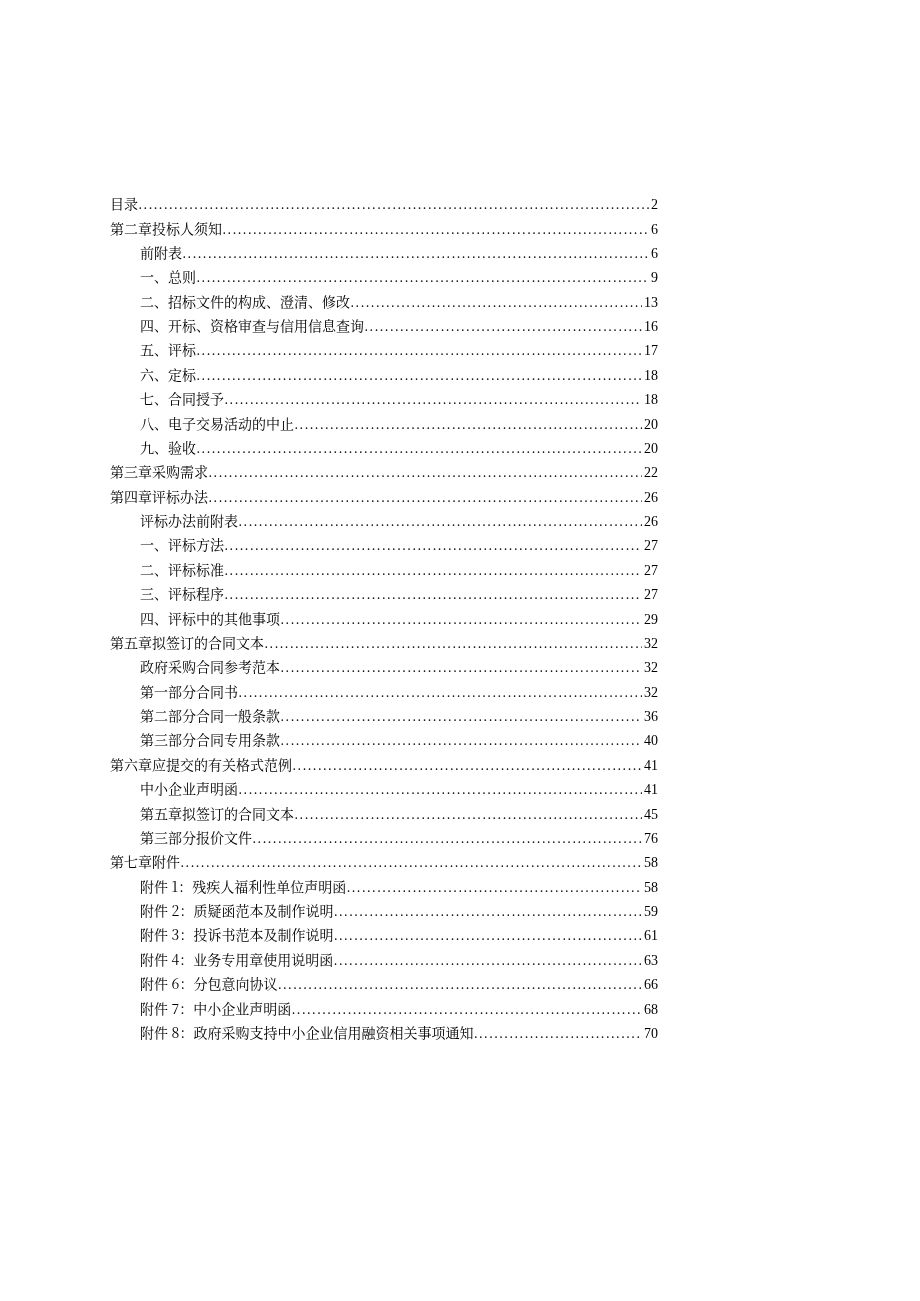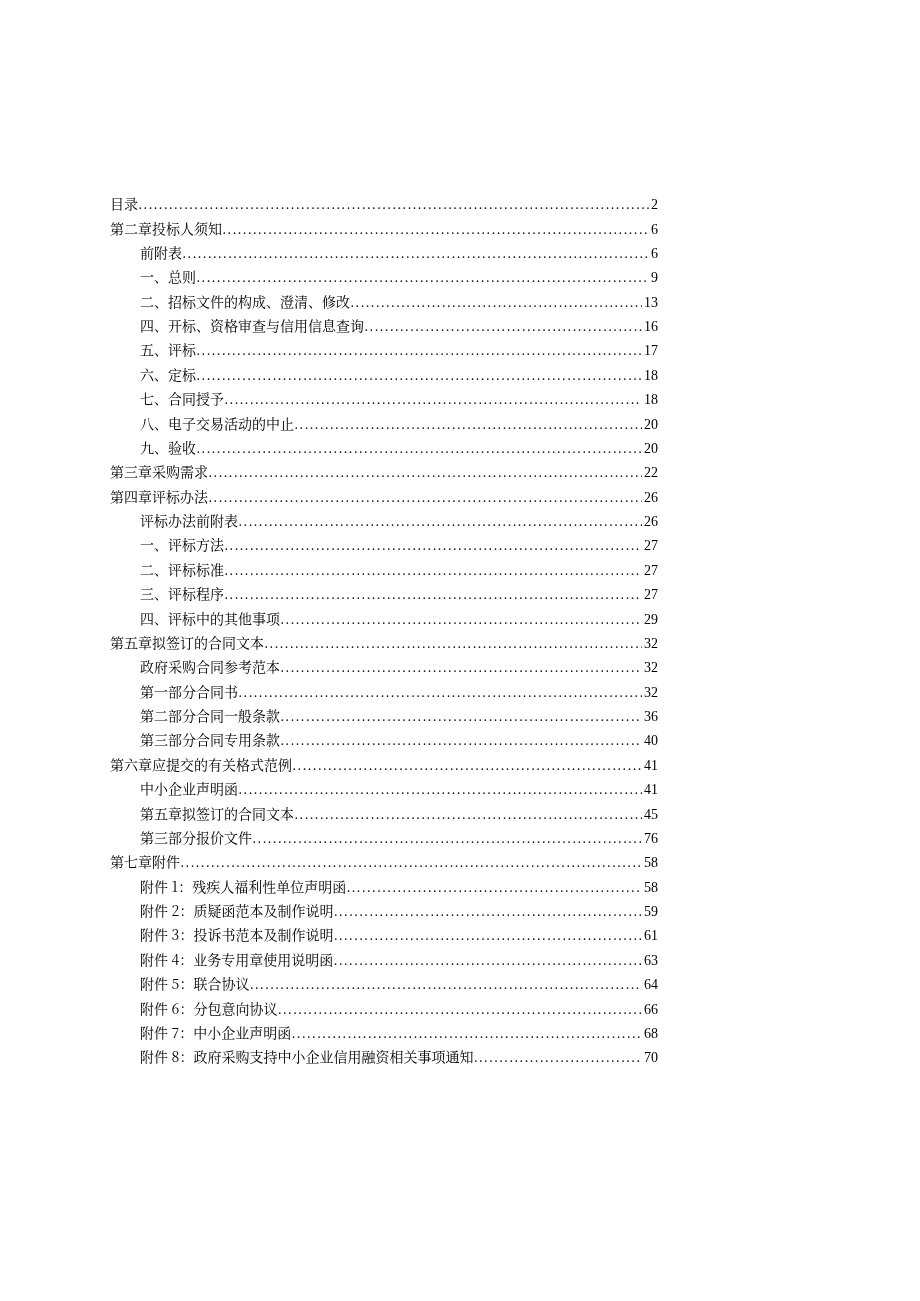--- a/index.html
+++ b/index.html
@@ -206,25 +206,20 @@
         <span class="toc-label">附件 3：投诉书范本及制作说明 </span>
         <span class="toc-leader"></span>
         <span class="toc-page">61</span>
       </div>
       <div class="toc-line lvl1">
         <span class="toc-label">附件 4：业务专用章使用说明函 </span>
         <span class="toc-leader"></span>
         <span class="toc-page">63</span>
       </div>
       <div class="toc-line lvl1">
-        <span class="toc-label">附件 5：联合协议 </span>
-        <span class="toc-leader"></span>
-        <span class="toc-page">64</span>
-      </div>
-      <div class="toc-line lvl1">
         <span class="toc-label">附件 6：分包意向协议 </span>
         <span class="toc-leader"></span>
         <span class="toc-page">66</span>
       </div>
       <div class="toc-line lvl1">
         <span class="toc-label">附件 7：中小企业声明函 </span>
         <span class="toc-leader"></span>
         <span class="toc-page">68</span>
       </div>
       <div class="toc-line lvl1">

